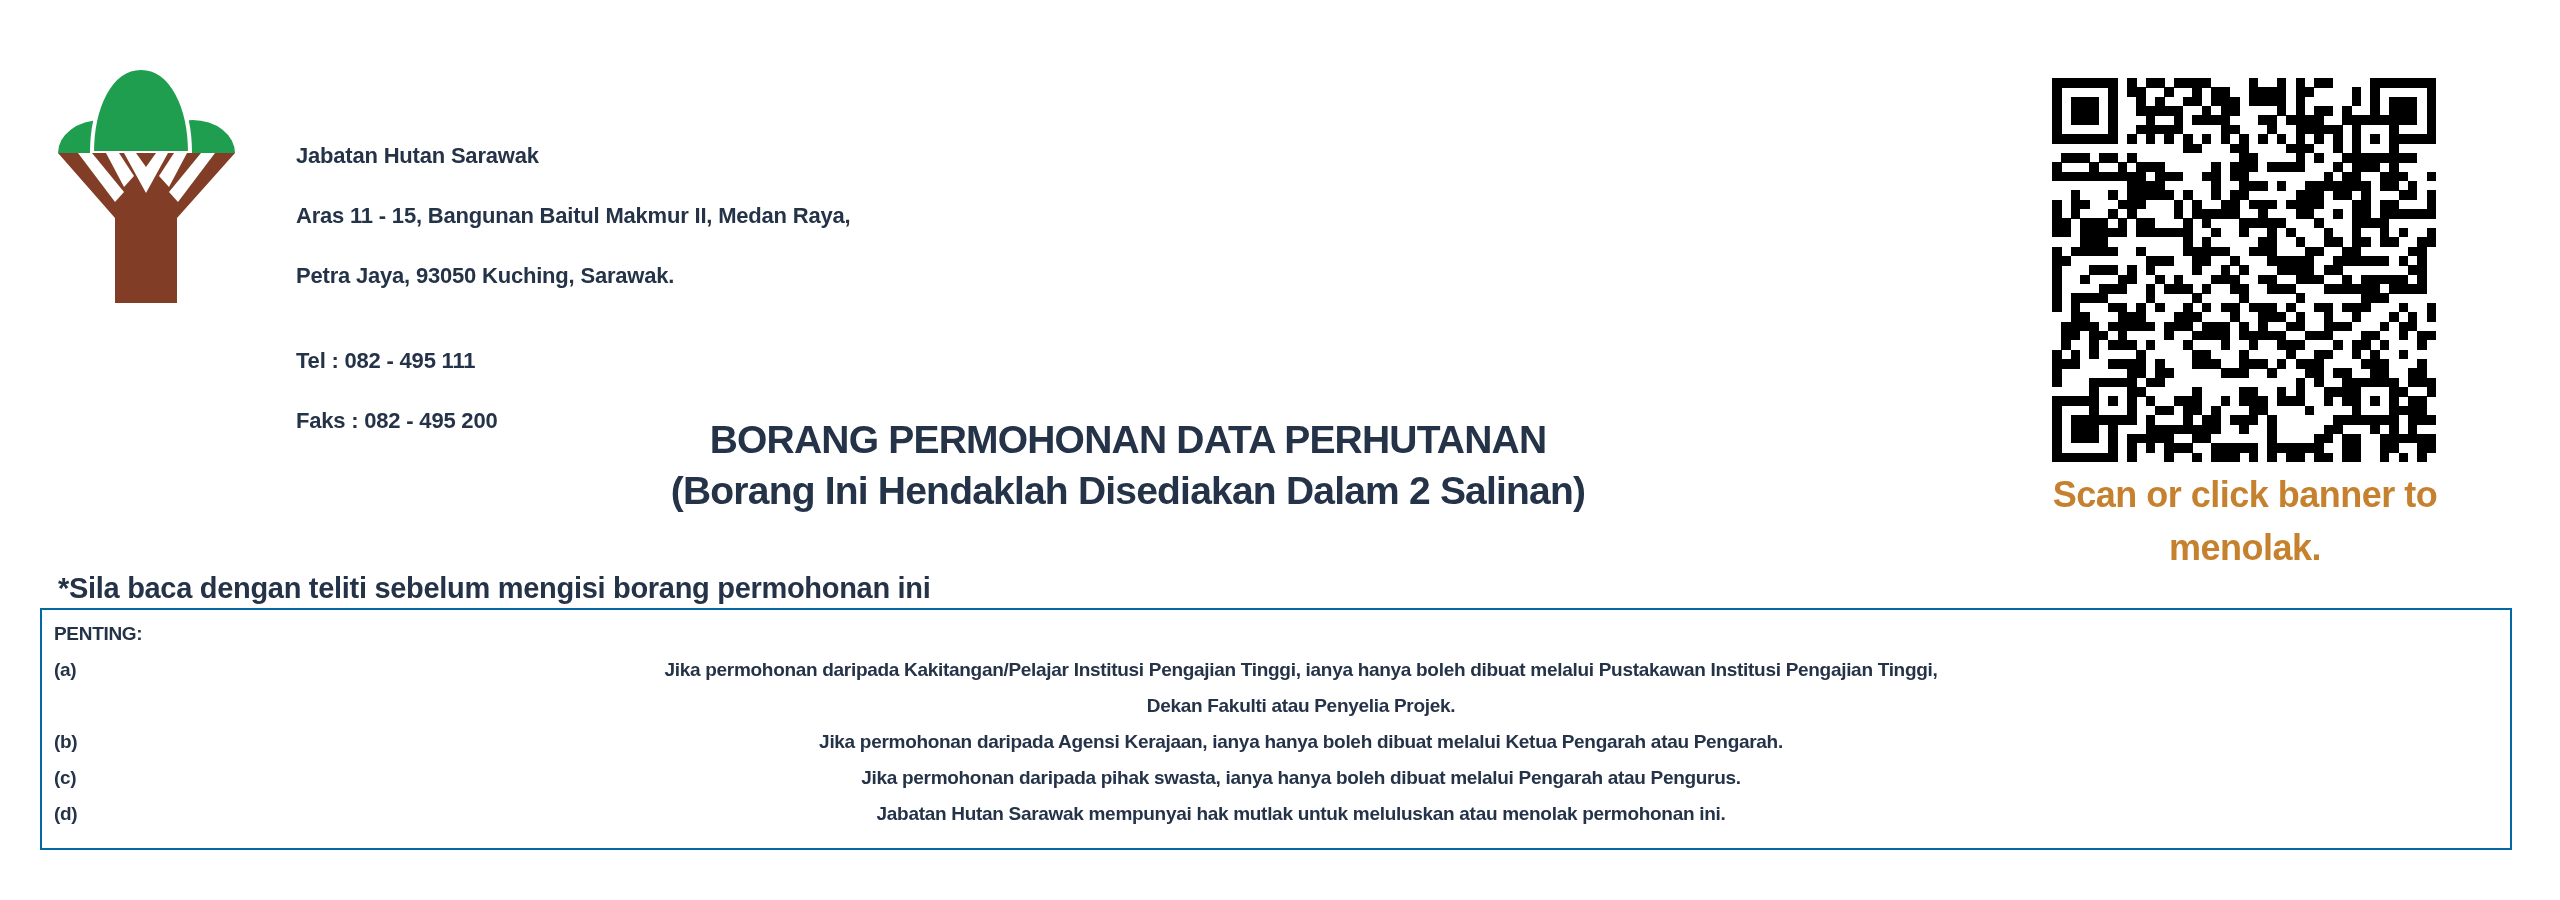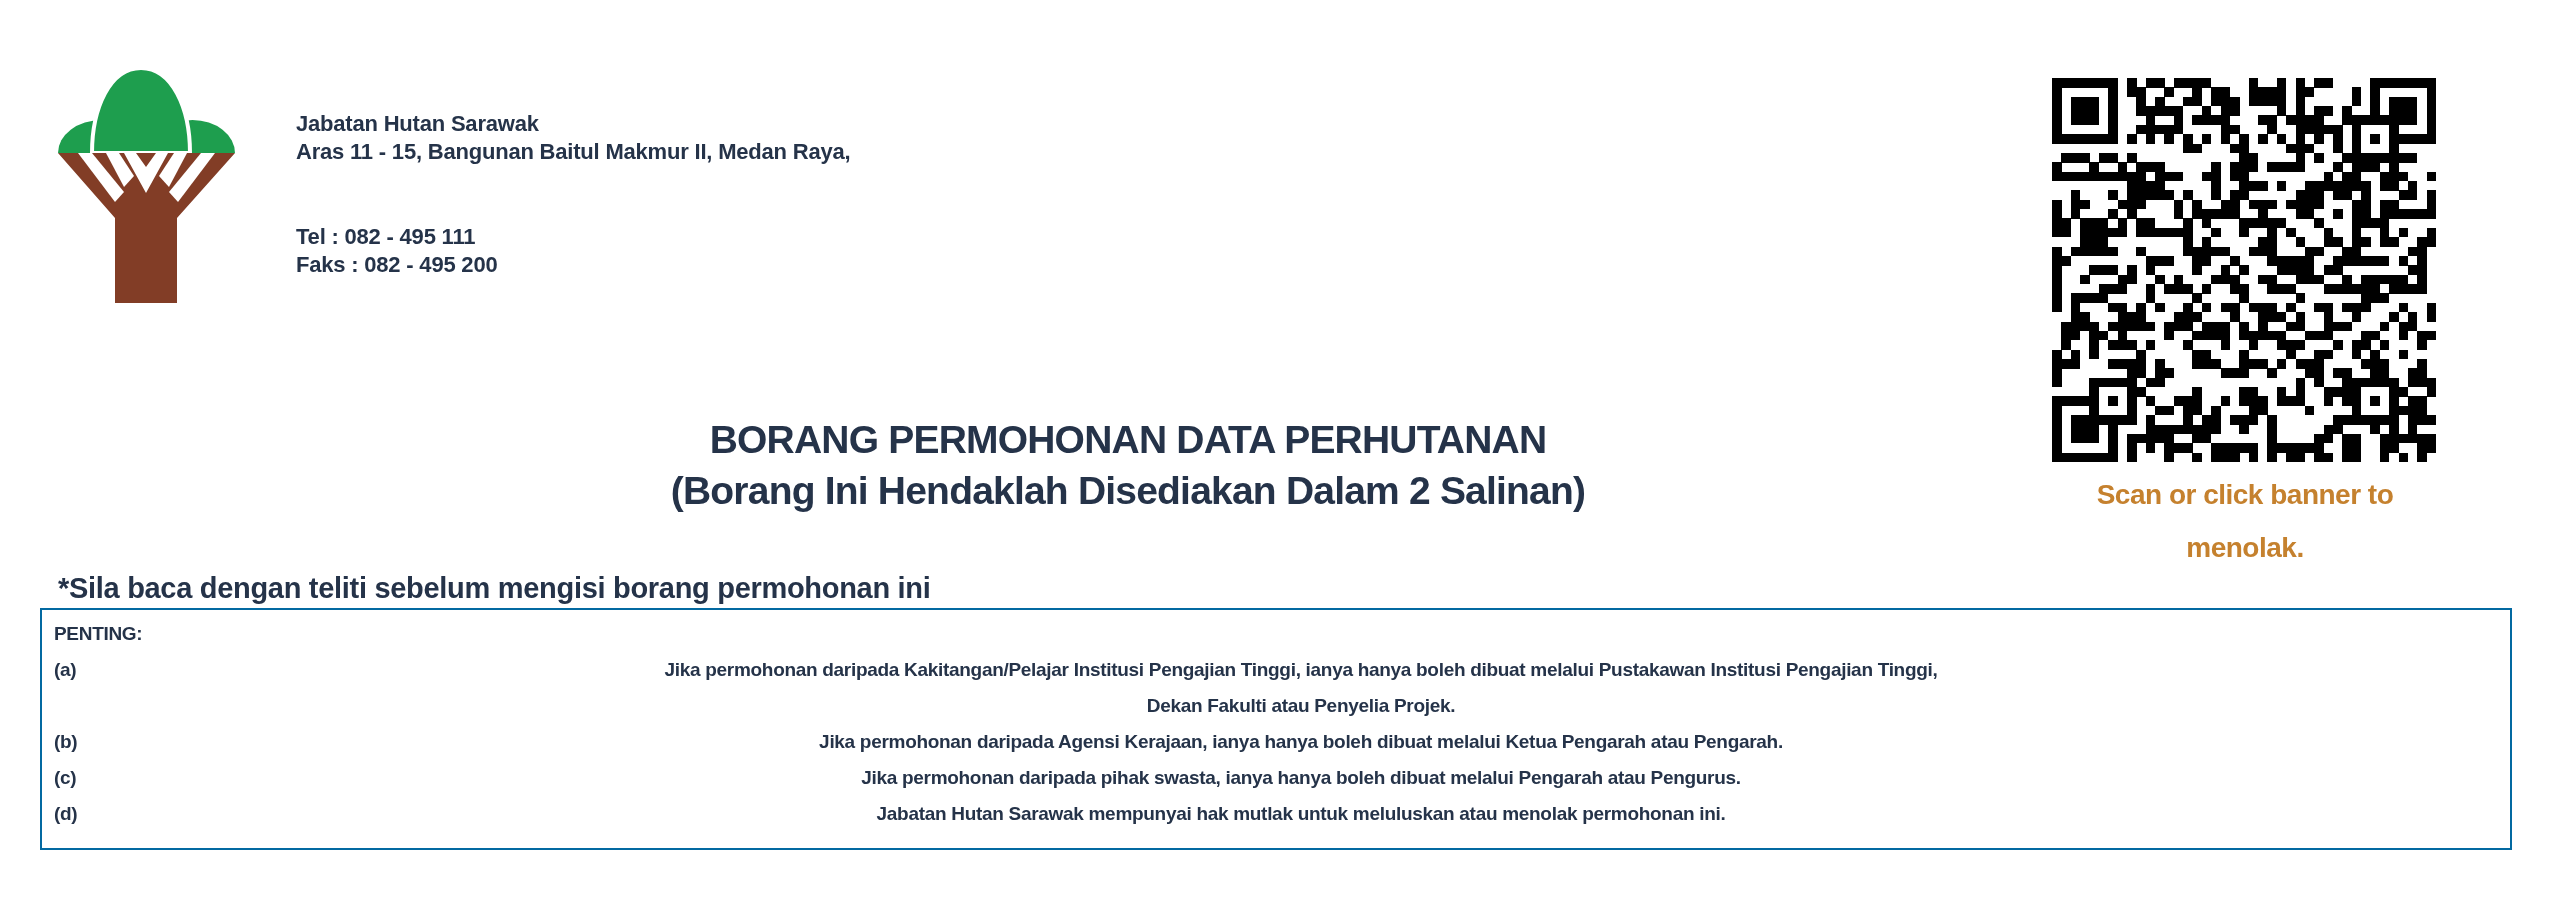--- a/index.html
+++ b/index.html
@@ -11,33 +11,33 @@
     overflow:hidden;
     color:#253349;
   }
   .abs{position:absolute;}
 
   
   .logo{left:58px;top:66px;width:178px;height:237px;}
 
   
   .org{left:296px;top:110px;font-weight:bold;font-size:22px;line-height:28px;letter-spacing:-0.2px;}
-  .org .line{display:block;white-space:pre;}
+  .org .line{display:block;white-space:pre;margin-top:32px;}
   .org .phones{margin-top:57px;}
 
   
   .title-block{left:0;top:414px;width:2256px;text-align:center;
     font-weight:bold;font-size:39px;line-height:51px;letter-spacing:-0.8px;}
   .title-block .line{display:block;}
 
   
   .qr-wrap{left:2052px;top:78px;width:384px;height:384px;cursor:pointer;}
   .qr-wrap svg{display:block;width:384px;height:384px;fill:#000;}
   .qr-caption{left:1950px;top:468px;width:590px;text-align:center;
-    font-weight:bold;font-size:28px;line-height:53px;letter-spacing:-0.5px;}
+    font-weight:bold;font-size:36px;line-height:53px;letter-spacing:-0.5px;}
   .qr-caption .line{display:block;}
 
   
   .note{left:58px;top:572px;font-weight:bold;font-size:29px;letter-spacing:-0.3px;}
 
   
   .penting{left:40px;top:608px;width:2472px;height:242px;box-sizing:border-box;
     border:2px solid #0369a1;padding:6px 12px 0 12px;
     font-weight:bold;font-size:19px;line-height:36px;letter-spacing:-0.3px;}
   .p-item{display:flex;}
@@ -60,20 +60,21 @@
   <polygon points="20,87 34,87 66,126 57,136" fill="#ffffff"></polygon>
   <polygon points="48,87 61,87 76,110 66,121" fill="#ffffff"></polygon>
   <polygon points="143,87 157,87 120,136 111,126" fill="#ffffff"></polygon>
   <polygon points="116,87 129,87 111,121 101,110" fill="#ffffff"></polygon>
   <polygon points="66,87 78,87 88,101 98,87 110,87 88,127" fill="#ffffff" fill-rule="evenodd"></polygon>
 </svg>
 
 <div class="abs org">
   <span class="line">Jabatan Hutan Sarawak</span>
   <span class="line">Aras 11 - 15, Bangunan Baitul Makmur II, Medan Raya,</span>
+  <span class="line">Petra Jaya, 93050 Kuching, Sarawak.</span>
   <div class="phones">
     <span class="line">Tel : 082 - 495 111</span>
     <span class="line">Faks : 082 - 495 200</span>
   </div>
 </div>
 
 <div class="abs title-block">
   <span class="line">BORANG PERMOHONAN DATA PERHUTANAN</span>
   <span class="line">(Borang Ini Hendaklah Disediakan Dalam 2 Salinan)</span>
 </div>

